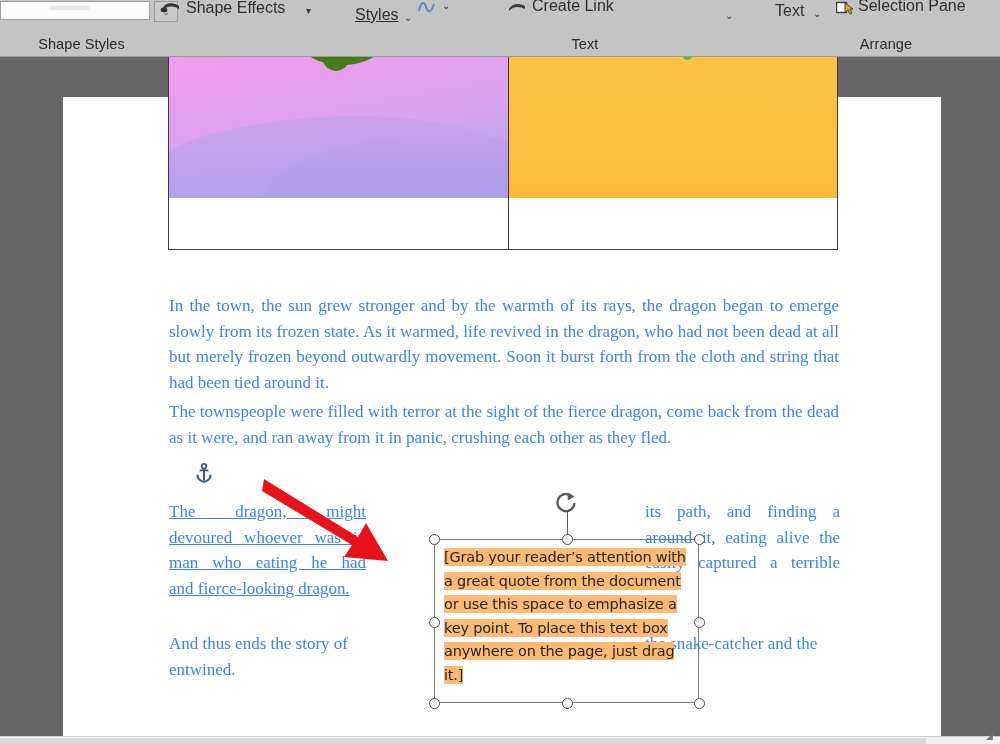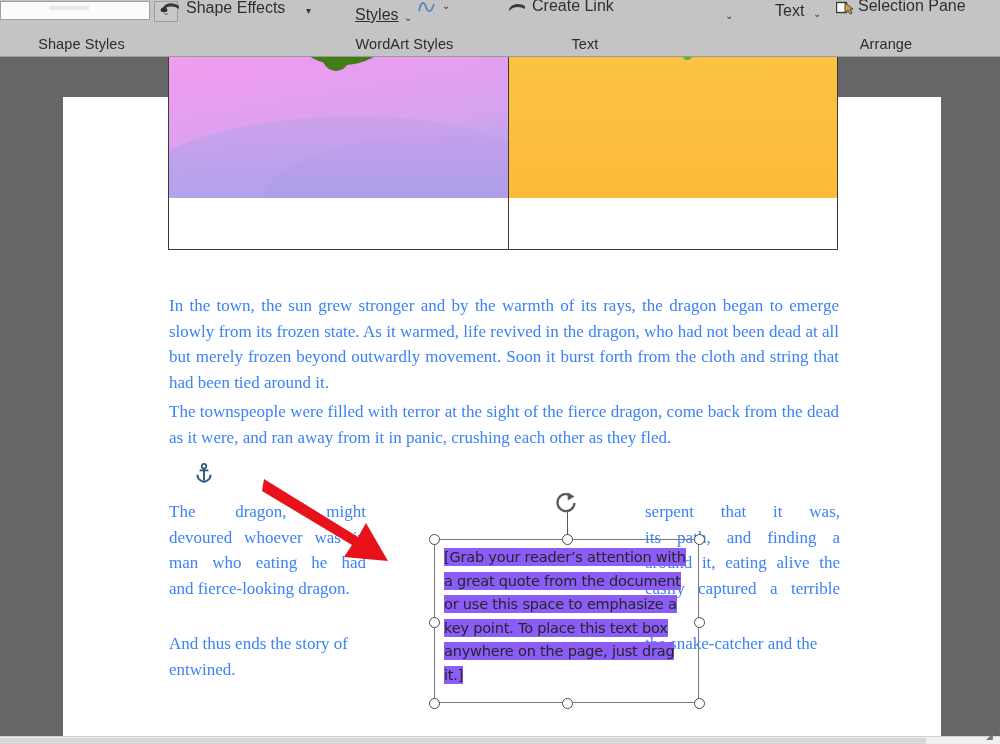--- a/index.html
+++ b/index.html
@@ -146,21 +146,21 @@
     font-size: 17px;
     line-height: 25.5px;
     color: #3b82f6;
     text-align: justify;
   }
   .doc-text.nojust { text-align: left; }
 
   .p1 { left: 106px; top: 196px; width: 670px; }
   .p2 { left: 106px; top: 302px; width: 670px; }
 
-  .col-left  { left: 106px; top: 402px; width: 197px; }
+  .col-left  { left: 106px; top: 402px; width: 197px; text-decoration: underline; }
   .col-right { left: 582px; top: 402px; width: 195px; }
   .p-final-left  { left: 106px; top: 534px; width: 200px; }
   .p-final-right { left: 582px; top: 534px; width: 195px; }
 
   .just-line { text-align: justify; text-align-last: justify; }
 
   
   .anchor-icon {
     position: absolute; left: 132px; top: 366px;
     width: 18px; height: 20px; color: #2e5580;
@@ -175,21 +175,21 @@
   }
   .tb-content {
     position: absolute; left: 9px; top: 6px; right: 6px;
     font-family: "DejaVu Sans", sans-serif;
     font-size: 14.5px;
     line-height: 23.6px;
     color: #262626;
     letter-spacing: -0.2px;
   }
   .tb-content span.hl {
-    background: #8b5cf6;
+    background: #fdba74;
     box-decoration-break: clone;
     -webkit-box-decoration-break: clone;
     padding: 1px 0;
   }
 
   .handle {
     position: absolute;
     width: 11px; height: 11px;
     border-radius: 50%;
     background: #ffffff;
@@ -284,21 +284,20 @@
           <rect x="0.5" y="1.5" width="10" height="10" fill="#fff" stroke="#3a3a3a" stroke-width="1.4"></rect>
           <path d="M9 2 L9 12 L12 9 L14 13 L16 12 L14 8 L17 8 Z" fill="#d9a441" stroke="#3a3a3a" stroke-width="0.9"></path>
         </svg>
       </span>
       <span class="rb-item" style="left:858px; top:-4px;">Selection Pane</span>
     </div>
 
     <div class="ribbon-row-bottom">
       <div class="grp-label" style="left:0px; width:163px;">Shape Styles</div>
 
-      <div class="grp-label" style="left:342px; width:125px;">WordArt Styles</div>
 
       <div class="grp-label" style="left:495px; width:180px;">Text</div>
 
       <div class="grp-label" style="left:790px; width:192px;">Arrange</div>
     </div>
   </div>
 
   <div class="canvas">
     <div class="page">
 
@@ -322,21 +321,20 @@
       <div class="doc-text p2">The townspeople were filled with terror at the sight of the fierce dragon, come back from the dead as it were, and ran away from it in panic, crushing each other as they fled.</div>
 
       <div class="doc-text col-left">
         <div class="just-line">The dragon, might</div>
         <div class="just-line">devoured whoever was in</div>
         <div class="just-line">man who eating he had</div>
         <div>and fierce-looking dragon.</div>
       </div>
 
       <div class="doc-text col-right">
-        <div class="just-line">serpent that it was,</div>
         <div class="just-line">its path, and finding a</div>
         <div class="just-line">around it, eating alive the</div>
         <div class="just-line">easily captured a terrible</div>
       </div>
 
       <div class="doc-text nojust p-final-left">And thus ends the story of entwined.</div>
       <div class="doc-text nojust p-final-right">the snake-catcher and the</div>
 
       <div class="anchor-icon">
         <svg width="18" height="20" viewBox="0 0 18 20">

